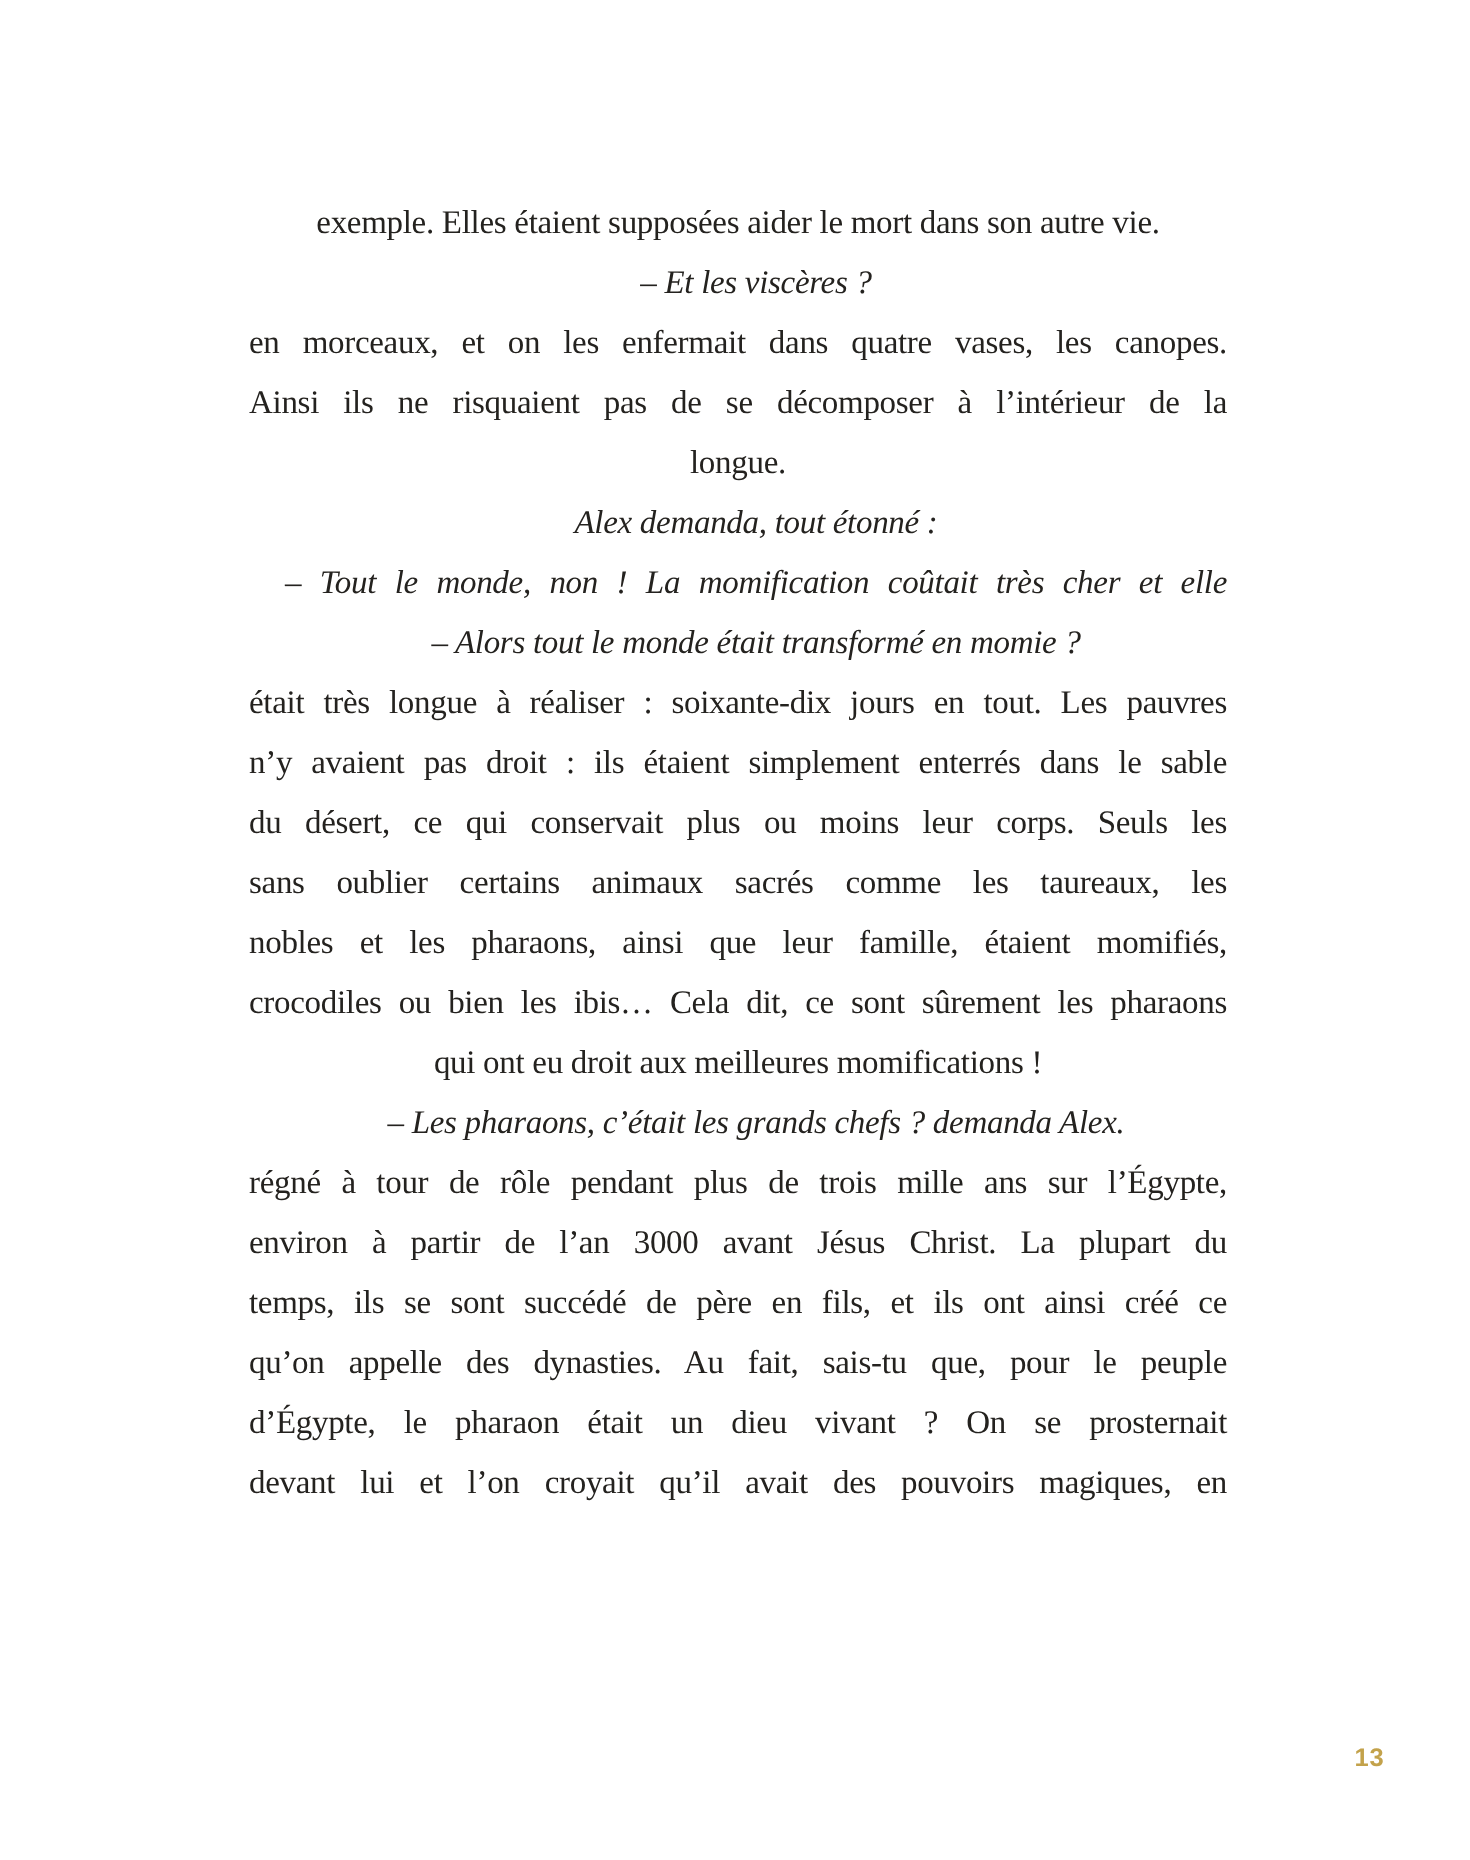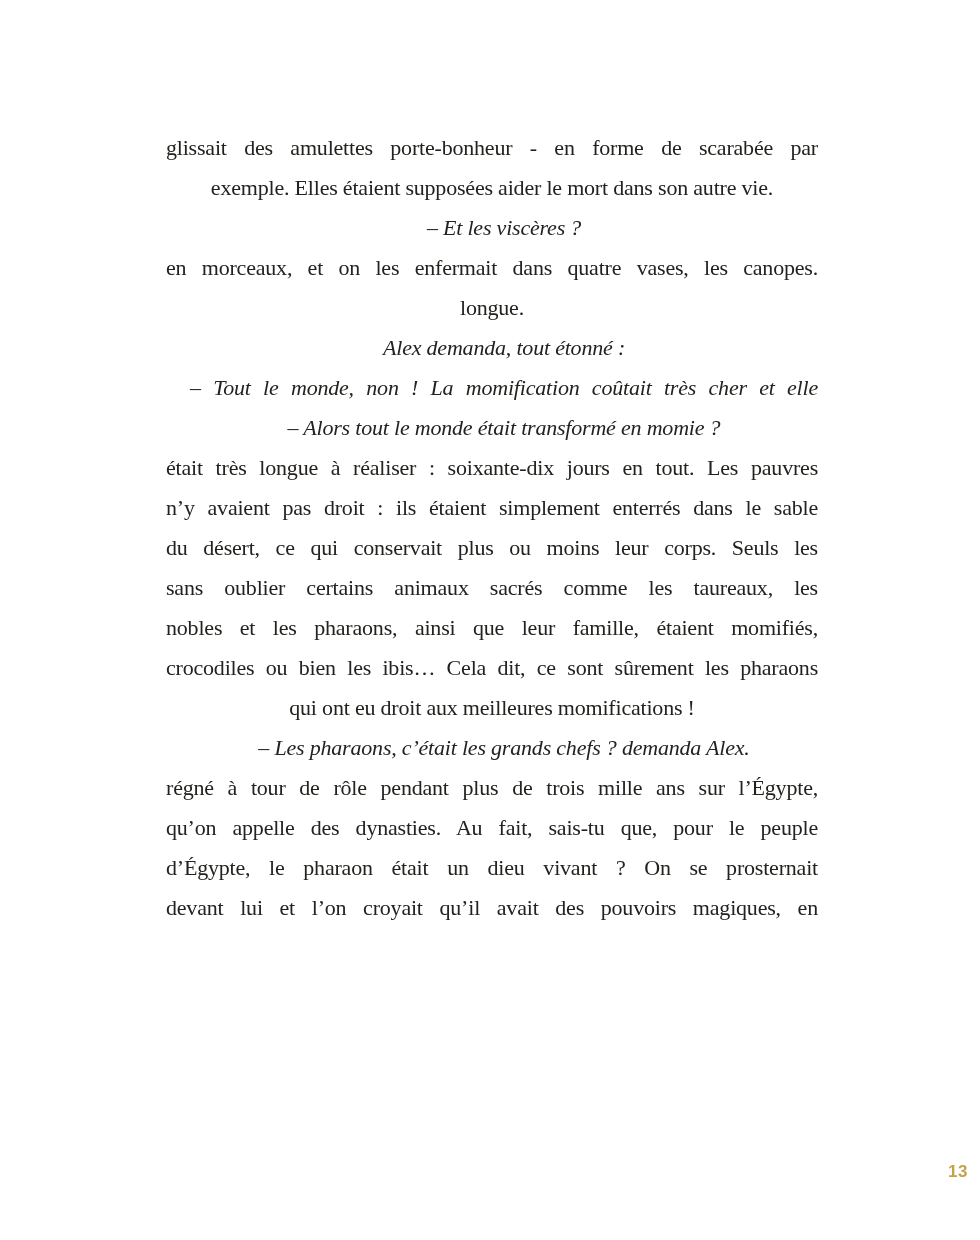--- a/index.html
+++ b/index.html
@@ -40,49 +40,51 @@
   }
   .line.indent {
     padding-left: 24px;
     font-style: italic;
   }
   .page-number {
     position: absolute;
     left: 858px;
     top: 1160px;
     width: 110px;
-    text-align: right;
+    text-align: center;
     font-family: "Liberation Sans", "DejaVu Sans", sans-serif;
     font-weight: bold;
     font-size: 17px;
     line-height: 24px;
     letter-spacing: 0.5px;
     color: var(--accent, #c3a24b);
   }
 </style>
 </head>
 <body>
 
 <main class="book-page">
   <section class="text-block" id="text-block">
-      <div class="line fill">glissait des amulettes porte-bonheur - en forme de scarabée par</div>
       <div class="line">exemple. Elles étaient supposées aider le mort dans son autre vie.</div>
       <div class="line indent">– Et les viscères ?</div>
       <div class="line fill">en morceaux, et on les enfermait dans quatre vases, les canopes.</div>
+      <div class="line fill">Ainsi ils ne risquaient pas de se décomposer à l’intérieur de la</div>
       <div class="line">longue.</div>
       <div class="line indent">Alex demanda, tout étonné :</div>
       <div class="line indent fill">– Tout le monde, non ! La momification coûtait très cher et elle</div>
       <div class="line indent">– Alors tout le monde était transformé en momie ?</div>
       <div class="line fill">était très longue à réaliser : soixante-dix jours en tout. Les pauvres</div>
       <div class="line fill">n’y avaient pas droit : ils étaient simplement enterrés dans le sable</div>
       <div class="line fill">du désert, ce qui conservait plus ou moins leur corps. Seuls les</div>
       <div class="line fill">sans oublier certains animaux sacrés comme les taureaux, les</div>
       <div class="line fill">nobles et les pharaons, ainsi que leur famille, étaient momifiés,</div>
       <div class="line fill">crocodiles ou bien les ibis… Cela dit, ce sont sûrement les pharaons</div>
       <div class="line">qui ont eu droit aux meilleures momifications !</div>
       <div class="line indent">– Les pharaons, c’était les grands chefs ? demanda Alex.</div>
       <div class="line fill">régné à tour de rôle pendant plus de trois mille ans sur l’Égypte,</div>
+      <div class="line fill">environ à partir de l’an 3000 avant Jésus Christ. La plupart du</div>
+      <div class="line fill">temps, ils se sont succédé de père en fils, et ils ont ainsi créé ce</div>
       <div class="line fill">qu’on appelle des dynasties. Au fait, sais-tu que, pour le peuple</div>
       <div class="line fill">d’Égypte, le pharaon était un dieu vivant ? On se prosternait</div>
       <div class="line fill">devant lui et l’on croyait qu’il avait des pouvoirs magiques, en</div>
     </section>
   <div class="page-number">13</div>
 </main>
 
 </body></html>

